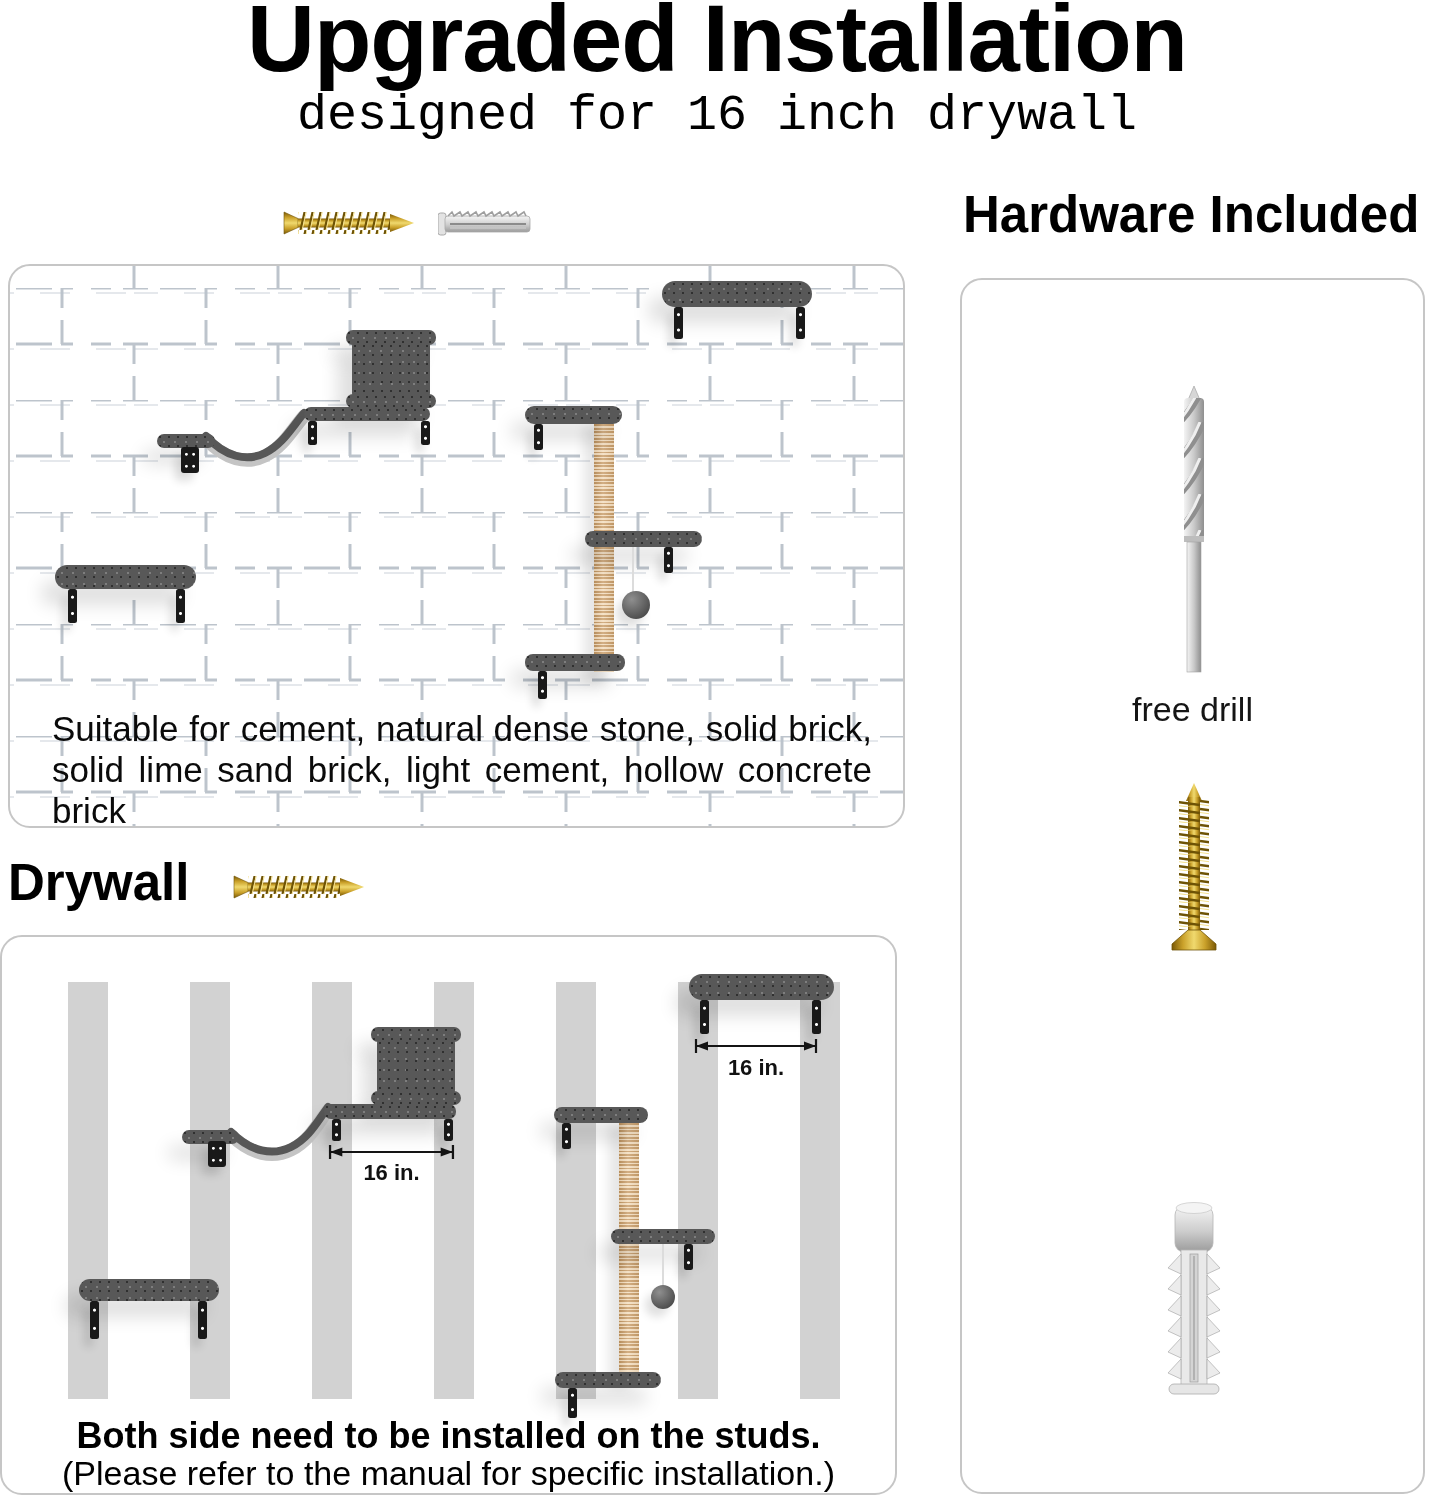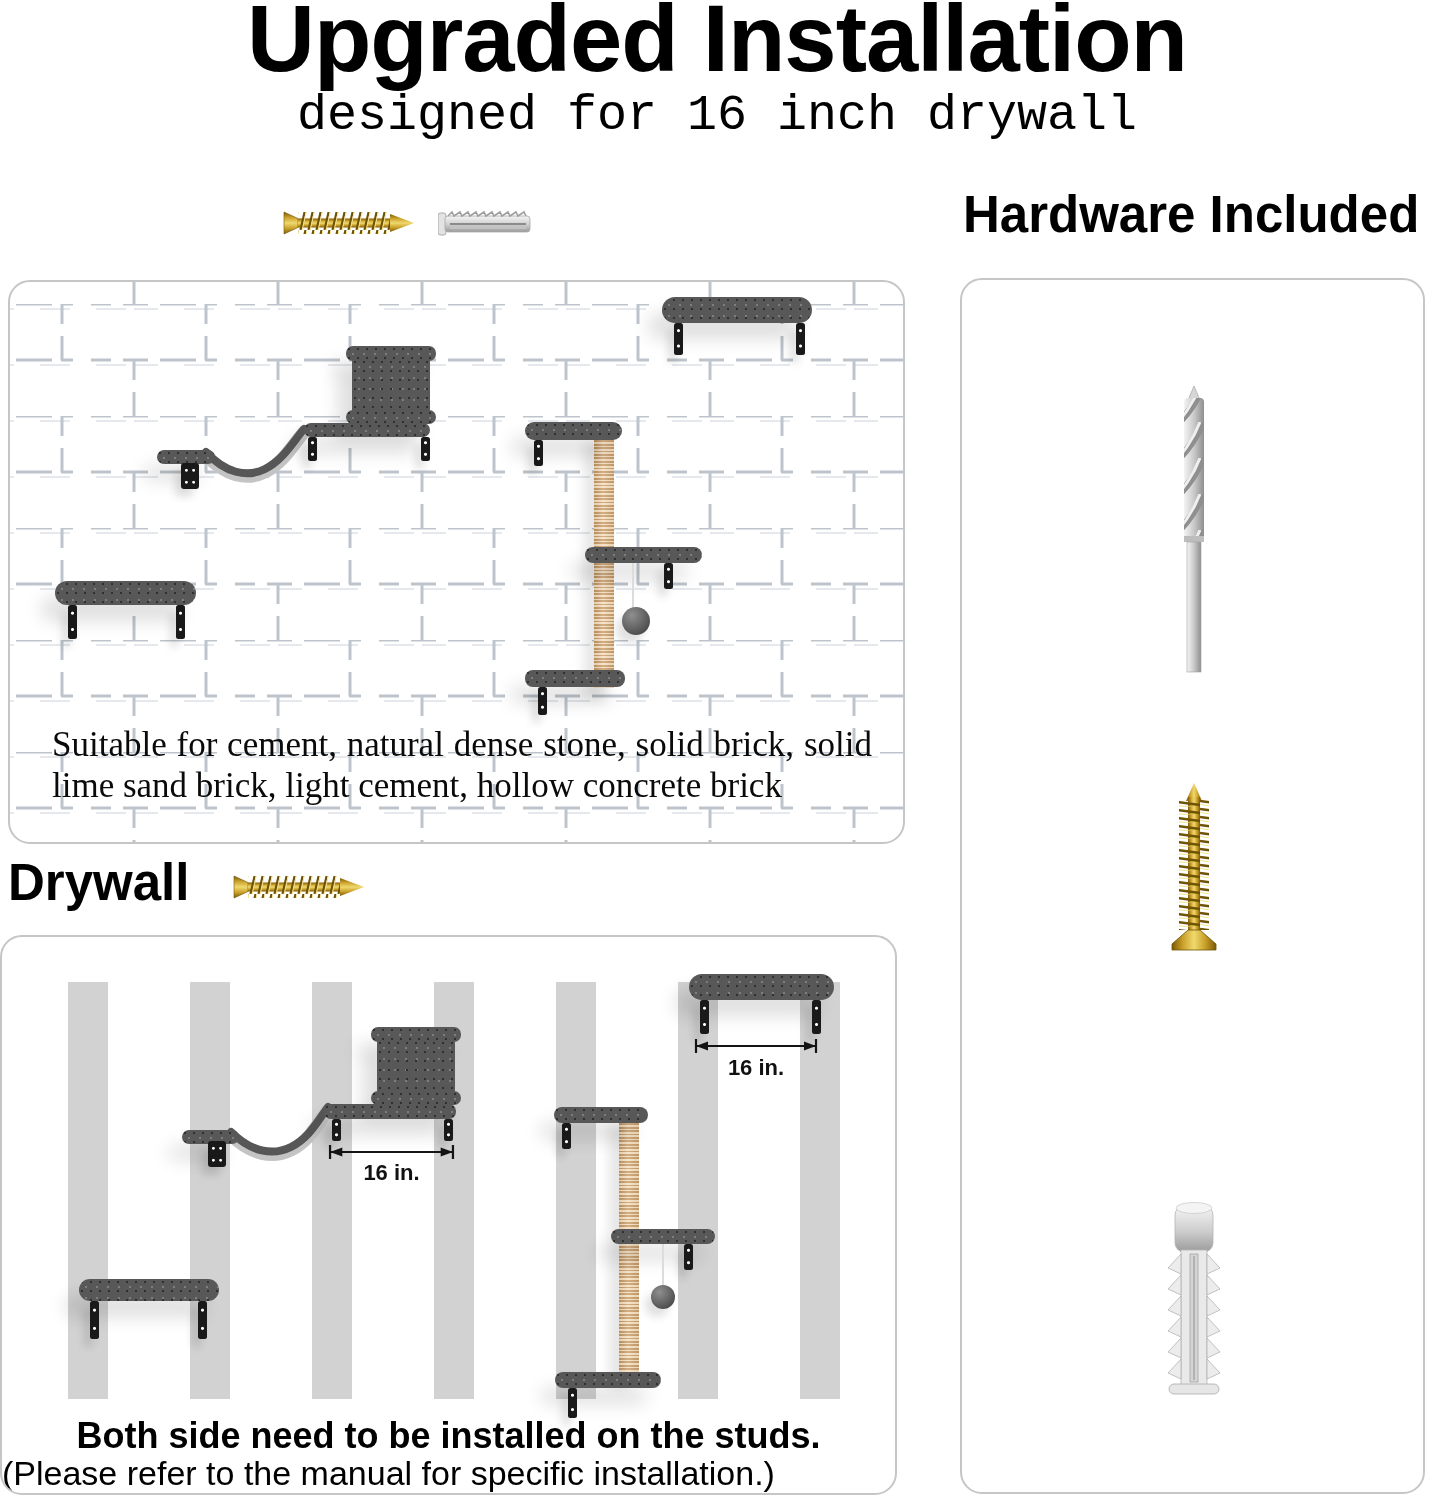--- a/index.html
+++ b/index.html
@@ -3,21 +3,21 @@
 <meta charset="utf-8">
 <style>
   html,body{margin:0;padding:0;background:#ffffff;}
   .page{position:relative;width:1434px;height:1500px;background:#ffffff;overflow:hidden;
         font-family:"Liberation Sans", sans-serif;color:#000;}
   .title{position:absolute;top:-10px;left:0;width:100%;text-align:center;
          font-size:94px;font-weight:bold;letter-spacing:-1px;line-height:1.04;}
   .subtitle{position:absolute;top:88px;left:0;width:100%;text-align:center;font-size:50px;line-height:1.1;font-family:Liberation Mono, monospace;}
   .h2{position:absolute;font-size:51px;font-weight:bold;line-height:1.05;white-space:nowrap;}
   .box{position:absolute;background:#fff;border:2px solid #c6c6c6;border-radius:22px;overflow:hidden;}
-  .solid-box{left:8px;top:280px;width:893px;height:560px;font-family:Liberation Serif, serif;}
+  .solid-box{left:8px;top:264px;width:893px;height:560px;}
   .dry-box{left:0;top:935px;width:893px;height:556px;}
   .hw-box{left:960px;top:278px;width:461px;height:1212px;}
   .brick{position:absolute;inset:0;width:100%;height:100%;}
   .stud{position:absolute;top:45px;height:417px;width:40px;background:#d2d2d2;}
   .slab{position:absolute;background-color:#585858;border-radius:12px;
         background-image:radial-gradient(1.3px 1.3px at 3px 3px, #303030 60%, transparent 70%),
                          radial-gradient(1.3px 1.3px at 7px 8px, #7e7e7e 60%, transparent 70%);
         background-size:9px 9px,11px 11px;
         box-shadow:-14px 16px 18px rgba(0,0,0,.13);}
   .lip{border-radius:7px;}
@@ -39,21 +39,21 @@
         box-shadow:-6px 8px 8px rgba(0,0,0,.12);}
   .string{position:absolute;width:2px;background:#dcdcdc;}
   .ov{position:absolute;inset:0;width:100%;height:100%;pointer-events:none;}
   .br-under{fill:none;stroke:#c4c4c4;stroke-width:13px;stroke-linecap:round;}
   .br-top{fill:none;stroke:#575757;stroke-width:8px;stroke-linecap:round;}
   .caption{position:absolute;left:42px;top:442px;width:820px;font-size:35px;line-height:41px;
            text-align:justify;color:#0a0a0a;}
   .dim{position:absolute;height:16px;}
   .dim-label{position:absolute;text-align:center;font-size:22px;font-weight:bold;color:#111;}
   .note1{position:absolute;top:478px;left:0;width:100%;text-align:center;font-size:36px;font-weight:bold;}
-  .note2{position:absolute;top:517px;left:0;width:100%;font-size:34px;}
+  .note2{position:absolute;top:517px;left:0;width:100%;text-align:center;font-size:34px;}
   .hw-label{position:absolute;top:410px;left:0;width:100%;text-align:center;font-size:34px;color:#151515;}
   .icon{position:absolute;}
 </style>
 </head>
 <body>
 
 <div class="page">
 
   <svg width="0" height="0" style="position:absolute">
     <defs>
@@ -239,20 +239,21 @@
   </div>
 
   <div class="box hw-box">
     <svg class="icon" style="left:217px;top:106px;" width="30" height="288" viewBox="0 0 30 288">
       <polygon points="15,0 9,14 21,14" fill="#d6d6d6" stroke="#9a9a9a" stroke-width="0.6"></polygon>
       <rect x="5" y="12" width="20" height="142" rx="4" fill="url(#silverH)"></rect>
       <rect x="5" y="12" width="20" height="142" rx="4" fill="url(#flute)"></rect>
       <rect x="5" y="150" width="20" height="6" fill="#bdbdbd"></rect>
       <rect x="8" y="156" width="14" height="130" fill="url(#silverH)" stroke="#a2a2a2" stroke-width="0.6"></rect>
     </svg>
+    <div class="hw-label">free drill</div>
 
     <svg class="icon" style="left:208px;top:503px;" width="48" height="180" viewBox="0 0 48 180">
       <polygon points="24,0 16,18 32,18" fill="url(#goldH)"></polygon>
       <rect x="18" y="14" width="12" height="136" fill="url(#goldH)"></rect>
       <rect x="9" y="17" width="30" height="130" fill="url(#thrV)"></rect>
       <polygon points="18,147 30,147 46,161 46,167 2,167 2,161" fill="url(#goldH)" stroke="#705408" stroke-width="0.8"></polygon>
     </svg>
 
     <svg class="icon" style="left:202px;top:920px;" width="60" height="206" viewBox="0 0 60 206">
       <rect x="11" y="6" width="38" height="46" rx="9" fill="url(#silverV)" stroke="#b5b5b5" stroke-width="0.8"></rect>

